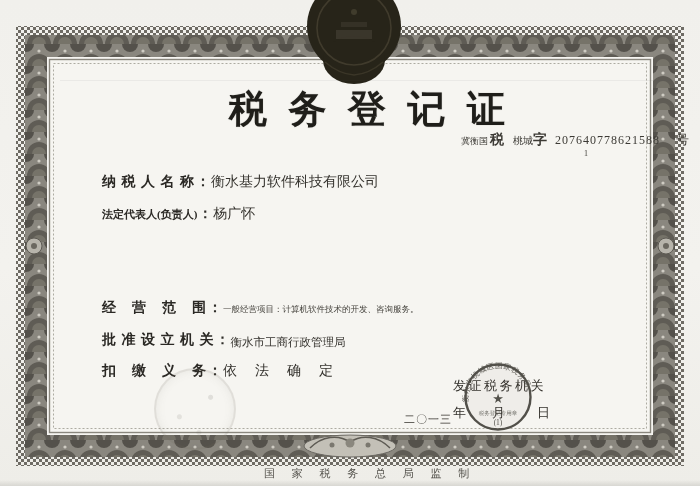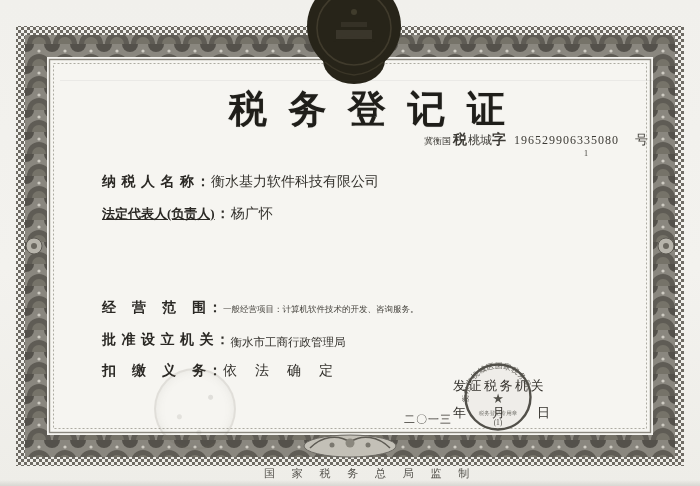--- a/index.html
+++ b/index.html
@@ -11,35 +11,35 @@
   .border-svg{position:absolute;left:0;top:0;}
   
   .title{
     position:absolute;top:84px;left:0;right:0;text-align:center;
     font-size:38px;font-weight:700;letter-spacing:6px;color:#1f1e1a;
     white-space:pre;text-shadow:0 0 1px rgba(30,28,24,.35);
   }
   
   .certno{position:absolute;top:131px;left:424px;width:250px;height:34px;font-size:0;white-space:nowrap;}
   .certno span{display:inline-block;vertical-align:baseline;color:#3c3a35;}
-  .cn-small{font-size:9px;}
+  .cn-small{font-size:9px;margin-left:37px;}
   .cn-big{font-size:14px;font-weight:700;margin-left:2px;}
-  .cn-sub{font-size:12px;vertical-align:-2px;margin-left:1px;font-family:Liberation Serif, serif;}
+  .cn-sub{font-size:10px;vertical-align:-2px;margin-left:9px;font-family:Liberation Serif, serif;}
   .cn-big2{font-size:14px;font-weight:700;vertical-align:2px;}
   .cn-number{font-size:12px;letter-spacing:1px;margin-left:8px;color:#34322d;}
   .cn-suffix{font-size:13px;margin-left:16px;}
   .cn-mark{position:absolute;left:160px;top:18px;font-size:8px;color:#6b6961;}
   
   .row{position:absolute;left:88px;white-space:pre;font-size:14px;line-height:18px;}
   .row .lbl{font-weight:700;color:#2b2925;letter-spacing:1px;margin-top:16px;}
   .row .colon{font-weight:700;margin:0 1px;}
   .row .val{color:#33312c;}
   .r0{top:155px;} .r1{top:187px;} .r2{top:224px;} .r3{top:253px;}
   .r4{top:281px;} .r5{top:313px;} .r6{top:344px;}
-  .r1 .lbl{font-size:13px;letter-spacing:0;text-decoration:underline;}
+  .r1 .lbl{font-size:11px;letter-spacing:0;}
   .r2 .val{font-size:13px;}
   .r4 .val{font-size:8.5px;color:#45433d;text-align:center;}
   .r5 .val{font-size:11.5px;position:relative;top:2px;}
   .r6 .val{letter-spacing:2px;}
   
   .issuer{position:absolute;left:400px;top:374px;width:190px;height:52px;font-size:13px;}
   .issuer span{position:absolute;white-space:pre;color:#34322d;}
   .is-line1{left:53px;top:3px;letter-spacing:2.5px;}
   .is-era{left:4px;top:32px;font-size:11px;letter-spacing:1px;margin-top:6px;}
   .is-year{left:53px;top:30px;}
@@ -119,21 +119,21 @@
     <circle cx="49" cy="28" r="37" fill="none" stroke="#59523f" stroke-width="1.6" opacity="0.5"></circle>
     <rect x="31" y="30" width="36" height="9" fill="#4b463a" opacity="0.55"></rect>
     <rect x="36" y="22" width="26" height="5" fill="#4b463a" opacity="0.4"></rect>
     <circle cx="49" cy="12" r="3" fill="#5a533f" opacity="0.5"></circle>
     <path d="M20,62 Q34,74 49,75 Q64,74 78,62" fill="none" stroke="#59523f" stroke-width="1.4" opacity="0.4"></path>
   </svg>
 
   <div class="title">税 务 登 记 证</div>
 
   <div class="certno">
-    <span class="cn-small">冀衡国</span><span class="cn-big">税</span><span class="cn-sub">桃城</span><span class="cn-big2">字</span><span class="cn-number">196529906335080</span><span class="cn-suffix">号</span>
+    <span class="cn-small">冀衡国</span><span class="cn-big">税</span><span class="cn-sub">桃城</span><span class="cn-big2">字</span><span class="cn-number">207640778621588</span><span class="cn-suffix">号</span>
     <span class="cn-mark">1</span>
   </div>
 
   <div class="row r0">
     <span class="lbl">纳 税 人 名 称</span><span class="colon">：</span><span class="val">衡水基力软件科技有限公司</span>
   </div>
   <div class="row r1">
     <span class="lbl">法定代表人(负责人)</span><span class="colon">：</span><span class="val">杨广怀</span>
   </div>
   <div class="row r4">

